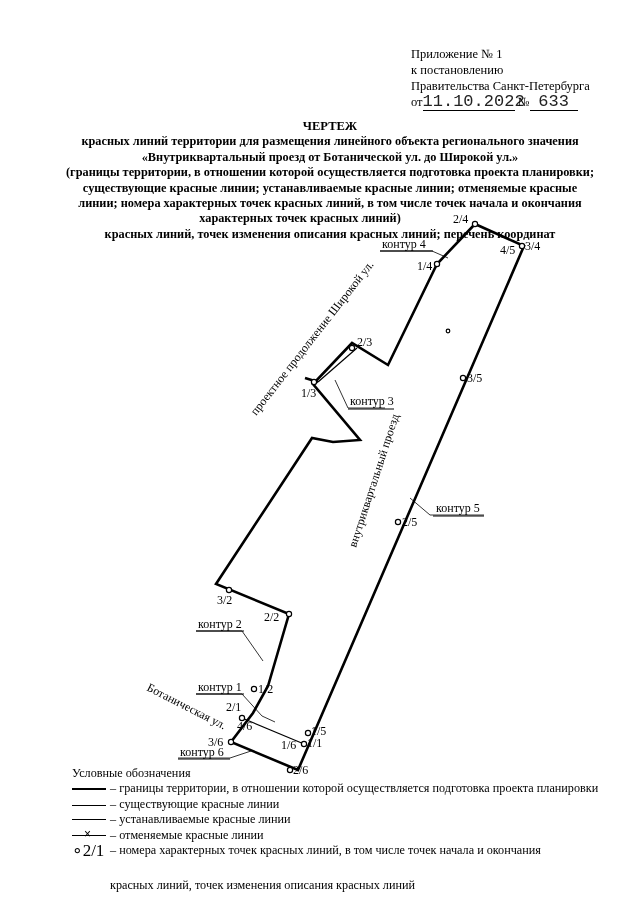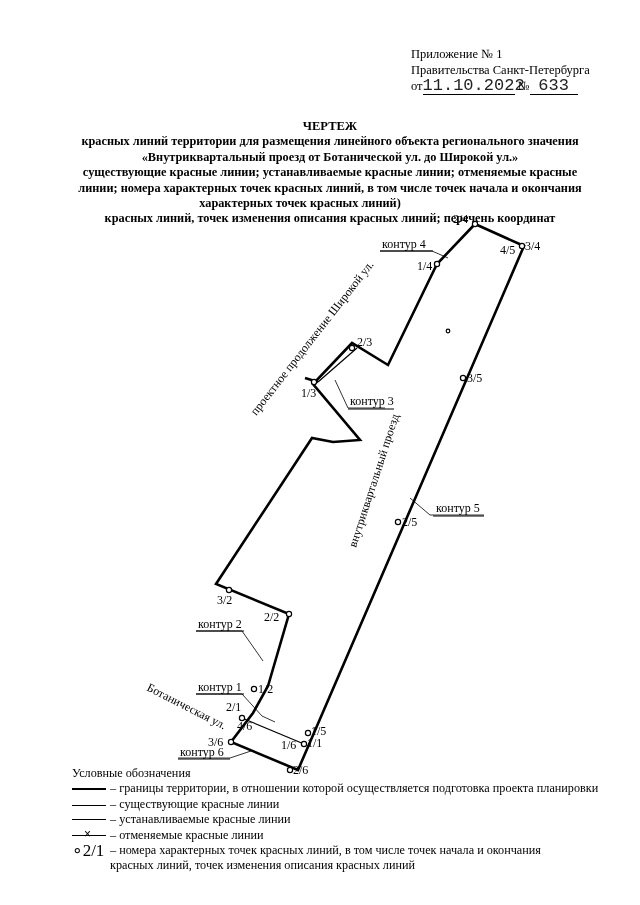--- a/index.html
+++ b/index.html
@@ -12,38 +12,40 @@
   svg.drawing { position:absolute; left:0; top:0; }
   .legend { position:absolute; left:72px; top:766px; font-size:12.2px; line-height:15.4px; }
   .legend .lrow { display:flex; align-items:center; white-space:nowrap; }
   .legend .sym { width:38px; height:14px; position:relative; display:inline-block; }
   .legend .sym.thick::after { content:""; position:absolute; left:0; right:4px; top:6px; border-top:2.5px solid #000; }
   .legend .sym.thin::after { content:""; position:absolute; left:0; right:4px; top:7px; border-top:1px solid #000; }
   .legend .sym.med::after { content:""; position:absolute; left:0; right:4px; top:6.5px; border-top:1.6px solid #000; }
   .legend .sym.cross::after { content:""; position:absolute; left:0; right:4px; top:7px; border-top:1px solid #000; }
   .legend .sym.cross span { position:absolute; left:12px; top:-1px; font-size:12px; font-family:"Liberation Sans", sans-serif; }
   .legend .pt { width:38px; display:inline-block; font-size:17px; }
-  .legend .indent { padding-left:38px; }
+  .legend .indent { padding-left:38px;margin-top:20px; }
 </style>
 </head>
 <body>
 
 <div class="appendix">
   <div class="row">Приложение № 1</div>
+  <div class="row">к постановлению</div>
   <div class="row">Правительства Санкт-Петербурга</div>
   <div class="row">
     <span>от</span><span class="u" style="width:92px">11.10.2022</span>
     <span>№</span><span class="u" style="width:48px">633</span>
   </div>
 </div>
 
 <div class="title">
   <div class="t1">ЧЕРТЕЖ</div>
   <div>красных линий территории для размещения линейного объекта регионального значения</div>
   <div>«Внутриквартальный проезд от Ботанической ул. до Широкой ул.»</div>
+  <div>(границы территории, в отношении которой осуществляется подготовка проекта планировки;</div>
   <div>существующие красные линии; устанавливаемые красные линии; отменяемые красные</div>
   <div>линии; номера характерных точек красных линий, в том числе точек начала и окончания</div>
   <div style="padding-right:60px">характерных точек красных линий)</div>
   <div>красных линий, точек изменения описания красных линий; перечень координат</div>
 </div>
 
 <svg class="drawing" width="640" height="905" viewBox="0 0 640 905" font-family="Liberation Serif, serif" font-size="12">
 
   <g fill="none" stroke="#000" stroke-width="2.6" stroke-linejoin="miter">
     <polyline points="475,224 524,246 298,770 231,742 253,713 268,686 289,614 216,584 312,438 333,442 360,440 313,384 352,343 388,365 437,264 475,224"></polyline>

